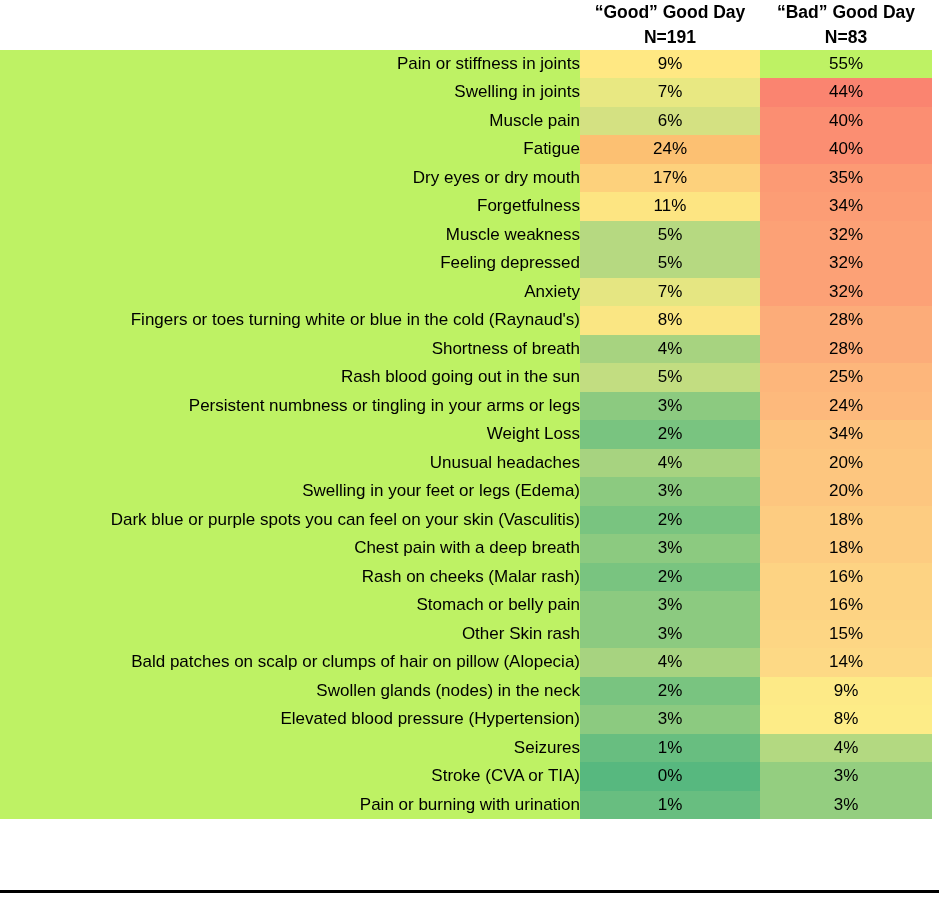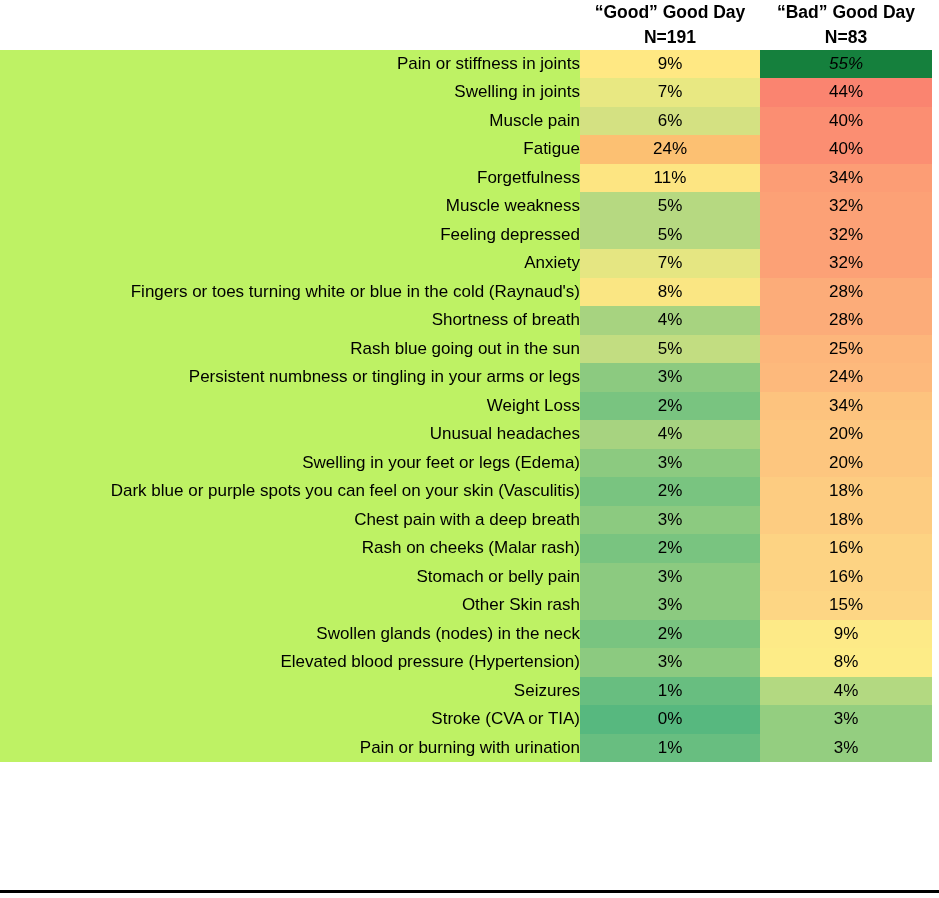--- a/index.html
+++ b/index.html
@@ -103,21 +103,21 @@
           <span class="hdr-title">“Bad” Good Day</span>
           <span class="hdr-n">N=83</span>
         </th>
         <th class="spacer"></th>
       </tr>
     </thead>
     <tbody id="heat-body">
         <tr>
           <td class="label">Pain or stiffness in joints</td>
           <td class="val" style="background-color: rgb(255, 232, 131);">9%</td>
-          <td class="val" style="background-color: #15803d; font-style: italic;">55%</td>
+          <td class="val" style="background-color: #bef264;">55%</td>
           <td class="pad"></td>
         </tr>
         <tr>
           <td class="label">Swelling in joints</td>
           <td class="val" style="background-color: rgb(232, 232, 130);">7%</td>
           <td class="val" style="background-color: rgb(250, 132, 112);">44%</td>
           <td class="pad"></td>
         </tr>
         <tr>
           <td class="label">Muscle pain</td>
@@ -125,20 +125,26 @@
           <td class="val" style="background-color: rgb(251, 142, 114);">40%</td>
           <td class="pad"></td>
         </tr>
         <tr>
           <td class="label">Fatigue</td>
           <td class="val" style="background-color: rgb(252, 192, 114);">24%</td>
           <td class="val" style="background-color: rgb(251, 142, 114);">40%</td>
           <td class="pad"></td>
         </tr>
         <tr>
+          <td class="label">Dry eyes or dry mouth</td>
+          <td class="val" style="background-color: rgb(253, 209, 124);">17%</td>
+          <td class="val" style="background-color: rgb(252, 154, 116);">35%</td>
+          <td class="pad"></td>
+        </tr>
+        <tr>
           <td class="label">Forgetfulness</td>
           <td class="val" style="background-color: rgb(253, 229, 130);">11%</td>
           <td class="val" style="background-color: rgb(252, 157, 117);">34%</td>
           <td class="pad"></td>
         </tr>
         <tr>
           <td class="label">Muscle weakness</td>
           <td class="val" style="background-color: rgb(182, 217, 129);">5%</td>
           <td class="val" style="background-color: rgb(252, 161, 118);">32%</td>
           <td class="pad"></td>
@@ -161,21 +167,21 @@
           <td class="val" style="background-color: rgb(252, 172, 121);">28%</td>
           <td class="pad"></td>
         </tr>
         <tr>
           <td class="label">Shortness of breath</td>
           <td class="val" style="background-color: rgb(167, 211, 128);">4%</td>
           <td class="val" style="background-color: rgb(252, 172, 121);">28%</td>
           <td class="pad"></td>
         </tr>
         <tr>
-          <td class="label">Rash blue going out in the sun</td>
+          <td class="label">Rash blood going out in the sun</td>
           <td class="val" style="background-color: rgb(194, 221, 129);">5%</td>
           <td class="val" style="background-color: rgb(253, 182, 123);">25%</td>
           <td class="pad"></td>
         </tr>
         <tr>
           <td class="label">Persistent numbness or tingling in your arms or legs</td>
           <td class="val" style="background-color: rgb(140, 202, 128);">3%</td>
           <td class="val" style="background-color: rgb(253, 185, 124);">24%</td>
           <td class="pad"></td>
         </tr>
@@ -221,20 +227,26 @@
           <td class="val" style="background-color: rgb(253, 211, 131);">16%</td>
           <td class="pad"></td>
         </tr>
         <tr>
           <td class="label">Other Skin rash</td>
           <td class="val" style="background-color: rgb(140, 202, 128);">3%</td>
           <td class="val" style="background-color: rgb(253, 214, 132);">15%</td>
           <td class="pad"></td>
         </tr>
         <tr>
+          <td class="label">Bald patches on scalp or clumps of hair on pillow (Alopecia)</td>
+          <td class="val" style="background-color: rgb(167, 211, 128);">4%</td>
+          <td class="val" style="background-color: rgb(253, 217, 133);">14%</td>
+          <td class="pad"></td>
+        </tr>
+        <tr>
           <td class="label">Swollen glands (nodes) in the neck</td>
           <td class="val" style="background-color: rgb(121, 196, 128);">2%</td>
           <td class="val" style="background-color: rgb(253, 234, 135);">9%</td>
           <td class="pad"></td>
         </tr>
         <tr>
           <td class="label">Elevated blood pressure (Hypertension)</td>
           <td class="val" style="background-color: rgb(140, 202, 128);">3%</td>
           <td class="val" style="background-color: rgb(253, 236, 135);">8%</td>
           <td class="pad"></td>

